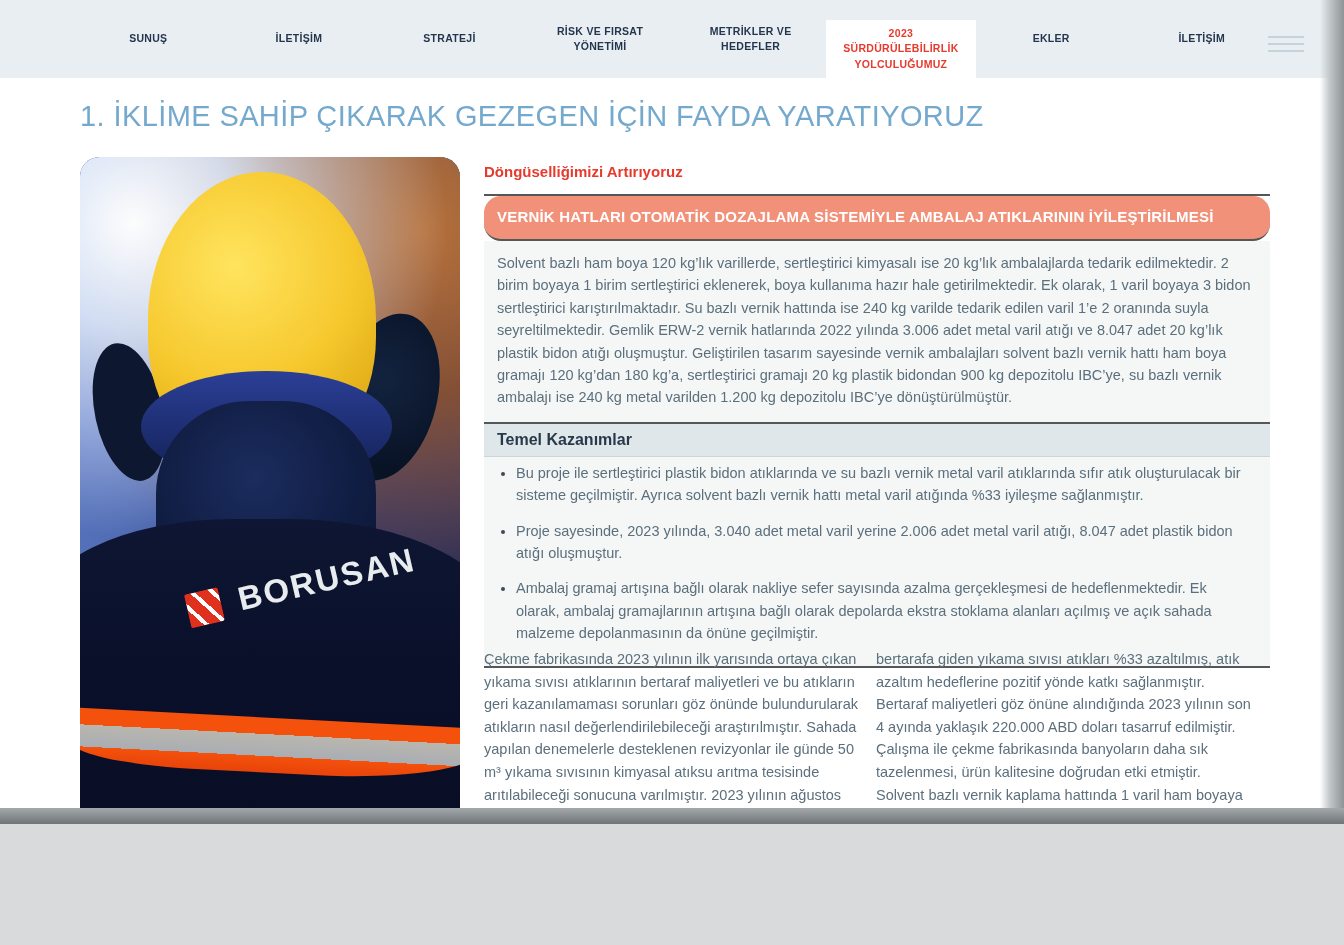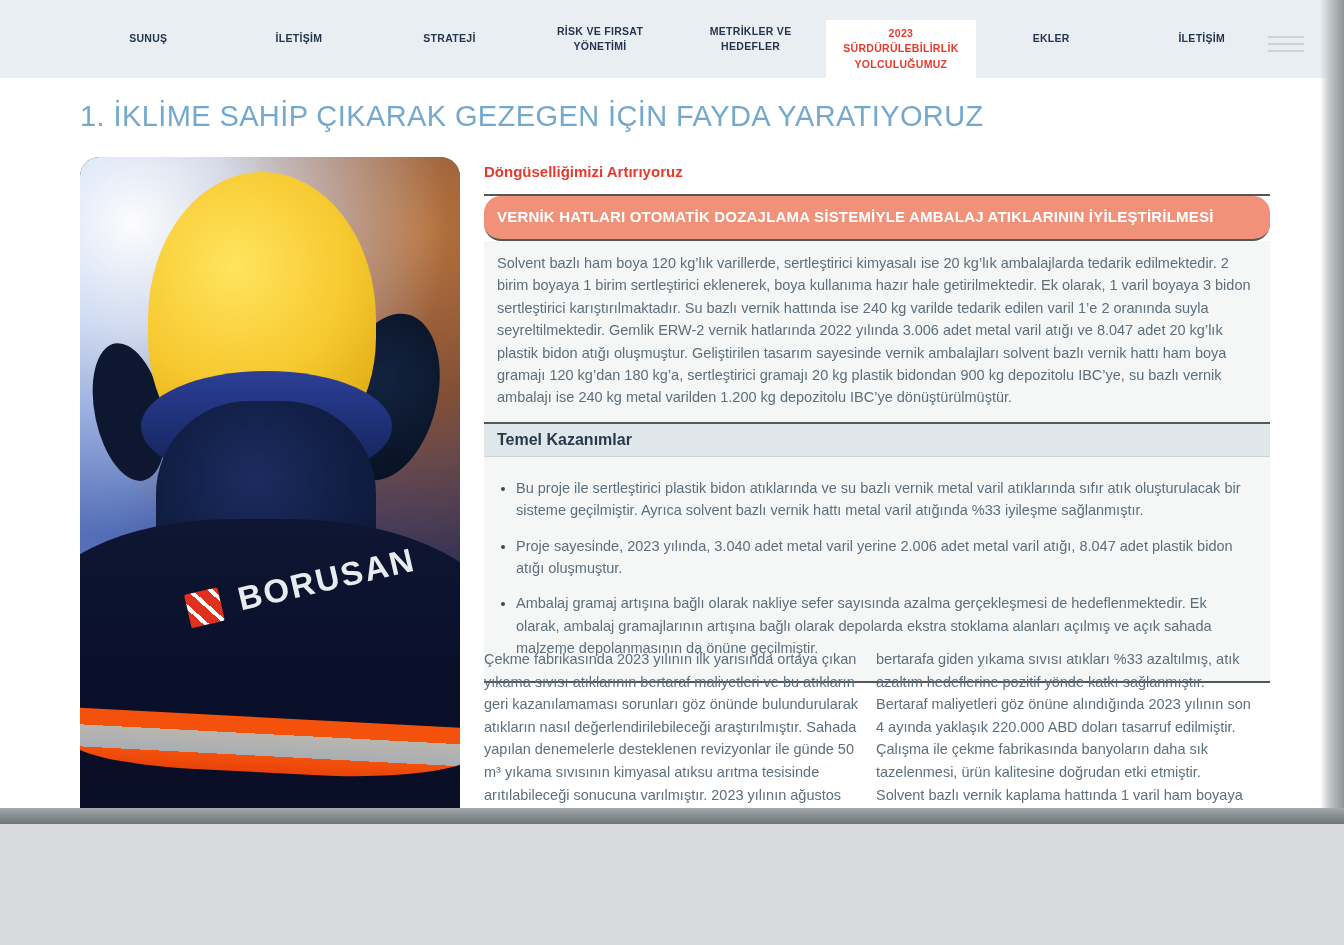--- a/index.html
+++ b/index.html
@@ -81,21 +81,21 @@
     border-bottom:2px solid #54575a; text-transform:uppercase;border-radius:17px;
   }
   .case-body {
     background:#f5f7f7; padding:11px 13px 13px; font-size:14.5px; line-height:22.4px;
   }
   .gains-header {
     background:#e0e7ea; color:#27394a; font-size:16px; font-weight:bold;
     padding:7px 13px; border-top:2px solid #55585b; border-bottom:1px solid #ccd4d8;
   }
   .gains-list {
-    background:#f5f7f7; padding:20px 16px 8px 32px; border-bottom:2px solid #54575a;
+    background:#f5f7f7; padding:5px 16px 8px 32px; border-bottom:2px solid #54575a;
     list-style:disc;
   }
   .gains-list li { font-size:14.5px; line-height:22.4px; margin-bottom:13px; }
   .gains-list li::marker { color:#3c4b57; }
   
   .columns { position:absolute; left:484px; top:648px; width:786px; display:flex; gap:14px; color:#5c6f7c; }
   .col { font-size:14.5px; line-height:22.6px; }
   .col-left  { width:378px; }
   .col-right { width:382px; }
   .col-right p + p { }

